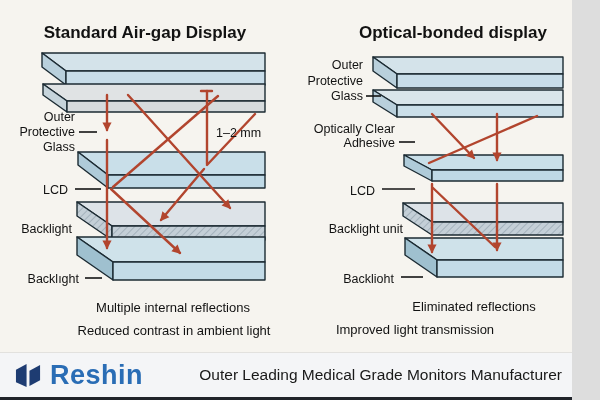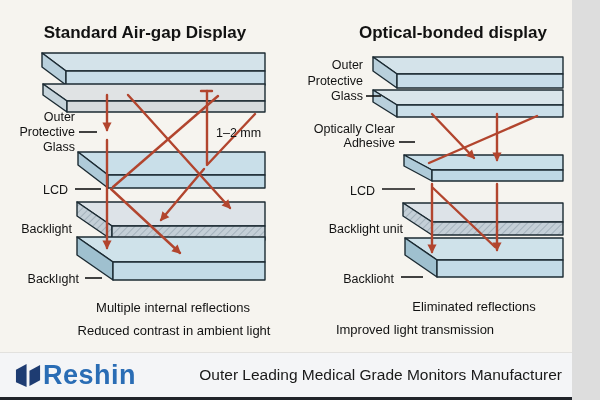--- a/index.html
+++ b/index.html
@@ -14,21 +14,21 @@
   .caption-text{font-size:13px;fill:#0e0e0e;}
   .slab{stroke:#1c2b33;stroke-width:1.4;stroke-linejoin:round;}
   .connector{stroke:#141414;stroke-width:1.6;}
   .ray{fill:none;stroke-width:2.4;stroke-linecap:round;}
   .footer{
     position:absolute;left:0;right:0;bottom:3px;height:45px;
     background:#f4f5f7;border-top:1px solid #e2e1de;
     display:flex;align-items:center;padding:0 10px 0 14px;box-sizing:border-box;
   }
   .bottom-strip{position:absolute;left:0;right:0;bottom:0;height:3px;background:#20242a;}
-  .logo{display:flex;align-items:center;}
+  .logo{display:flex;align-items:center;gap:7px;}
   .wordmark{font-size:27px;font-weight:700;color:#2a6db5;letter-spacing:.5px;line-height:1;}
   .tagline{margin-left:auto;font-size:15.5px;color:#191919;}
 </style>
 </head>
 <body>
 
 <div class="stage">
 
   <svg class="diagram-svg" width="600" height="352" viewBox="0 0 600 352">
     <defs>

